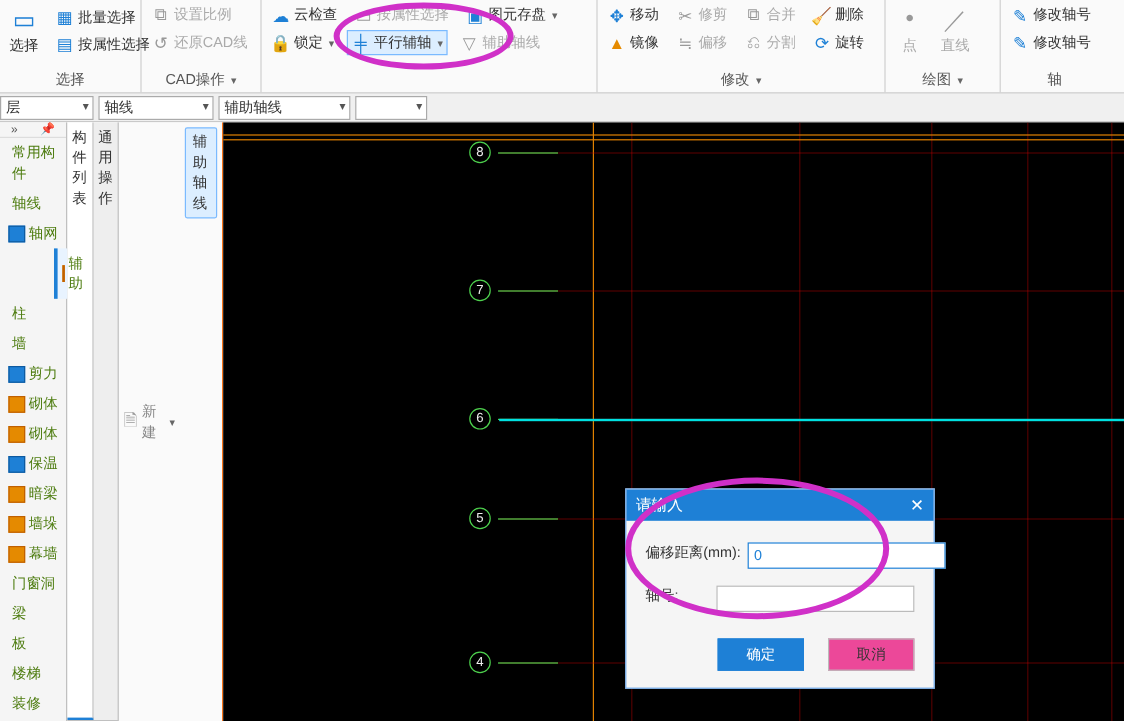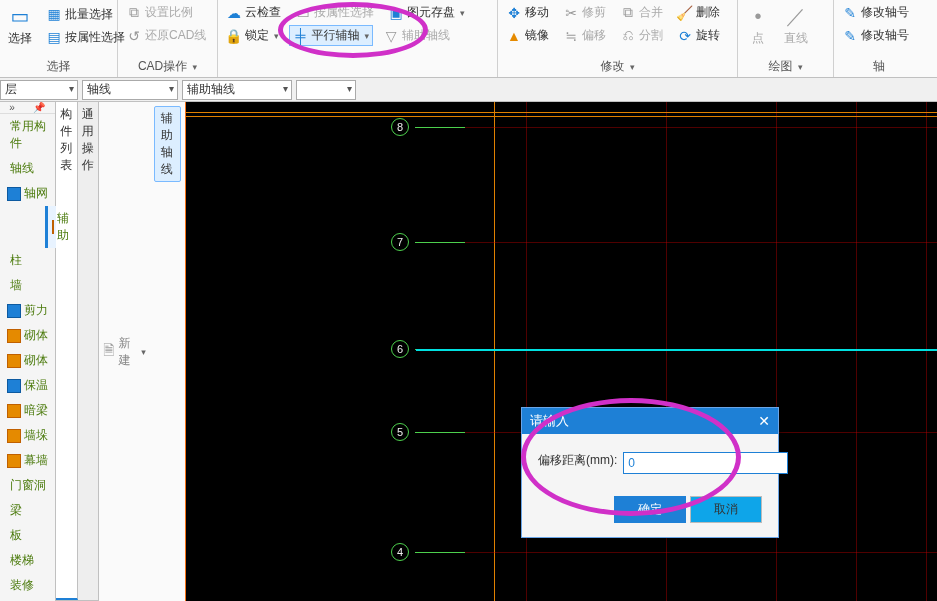--- a/index.html
+++ b/index.html
@@ -277,29 +277,29 @@
   .field-row label { width: 90px; text-align: left; white-space: nowrap; }
   .field-row input {
     flex:1;
     border: 1px solid #7abaff;
     padding: 3px 4px;
     font-size: 12px;
   }
   .dialog-buttons {
     display: flex;
     justify-content: flex-end;
-    gap: 4px;
+    gap: 20px;
     padding: 10px 16px 14px 16px;
   }
   .dlg-btn {
     min-width: 72px;
     padding: 4px 0;
     text-align: center;
     border: 1px solid #bbb;
-    background: #0ea5e9;
+    background: #ec4899;
     cursor: pointer;
     font-size: 12px;
   }
   .dlg-btn.primary {
     background: #1e80d6;
     color: #fff;
     border-color: #1e80d6;
   }
 
   
@@ -626,20 +626,24 @@
         <span>请输入</span>
         <span class="dialog-close">
           <span>✕</span>
         </span>
       </div>
       <div class="dialog-body">
         <div class="field-row">
           <label>偏移距离(mm):</label>
           <input type="text" style="color: rgb(30, 128, 214); border: 1px solid rgb(30, 128, 214);" value="0">
         </div>
+        <div class="field-row">
+          <label>轴号:</label>
+          <input type="text" style="border: 1px solid rgb(187, 187, 187);" value="">
+        </div>
       </div>
       <div class="dialog-buttons">
         <div class="dlg-btn primary"><span>确定</span></div>
         <div class="dlg-btn"><span>取消</span></div>
       </div>
     </div>
   </div>
 </div>
 
 <div class="anno-ellipse" style="left:278px;top:2px;width:150px;height:56px"></div>

